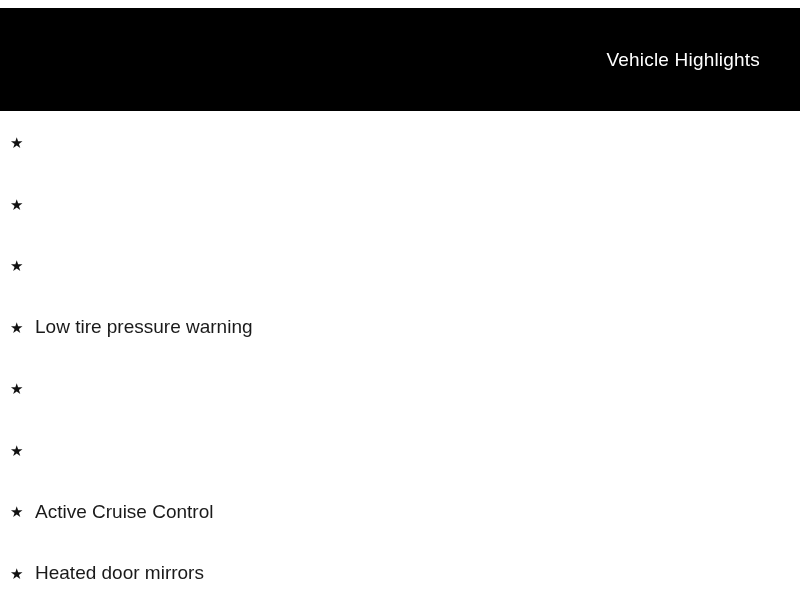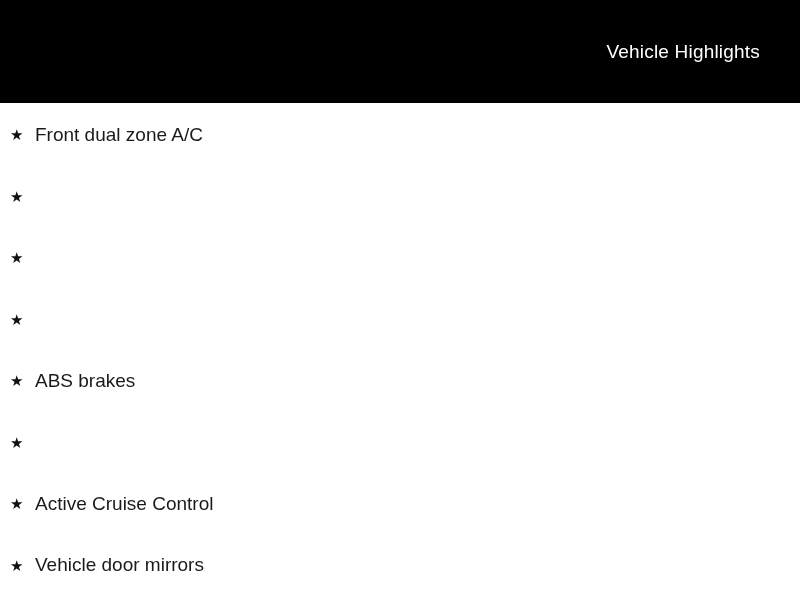--- a/index.html
+++ b/index.html
@@ -46,53 +46,52 @@
     color: #111111;
     line-height: 1;
   }
   .label {
     white-space: nowrap;
   }
 </style>
 </head>
 <body>
 
-<div class="header" style="background: rgb(0, 0, 0);">
+<div class="header" style="background: rgb(0, 0, 0); margin-top: 8px;">
   <span class="header-title" style="color: rgb(255, 255, 255);">Vehicle Highlights</span>
 </div>
 
 <ul class="highlights-list" id="highlights-list">
-  <li class="item" style="color: rgb(26, 26, 26);">
-    <span class="star">★</span>
-    <span class="label">Front dual zone A/C</span>
-  </li>
-
   <li class="item" style="color: rgb(26, 26, 26);">
     <span class="star">★</span>
   </li>
 
   <li class="item" style="color: rgb(26, 26, 26);">
     <span class="star">★</span>
   </li>
 
   <li class="item" style="color: rgb(26, 26, 26);">
     <span class="star">★</span>
   </li>
 
   <li class="item" style="color: rgb(26, 26, 26);">
     <span class="star">★</span>
-    <span class="label">ABS brakes</span>
+    <span class="label">Low tire pressure warning</span>
+  </li>
+
+  <li class="item" style="color: rgb(26, 26, 26);">
+    <span class="star">★</span>
   </li>
 
   <li class="item" style="color: rgb(26, 26, 26);">
     <span class="star">★</span>
   </li>
 
   <li class="item" style="color: rgb(26, 26, 26);">
     <span class="star">★</span>
     <span class="label">Active Cruise Control</span>
   </li>
 
   <li class="item" style="color: rgb(26, 26, 26);">
     <span class="star">★</span>
-    <span class="label">Vehicle door mirrors</span>
+    <span class="label">Heated door mirrors</span>
   </li>
 </ul>
 
 </body></html>

